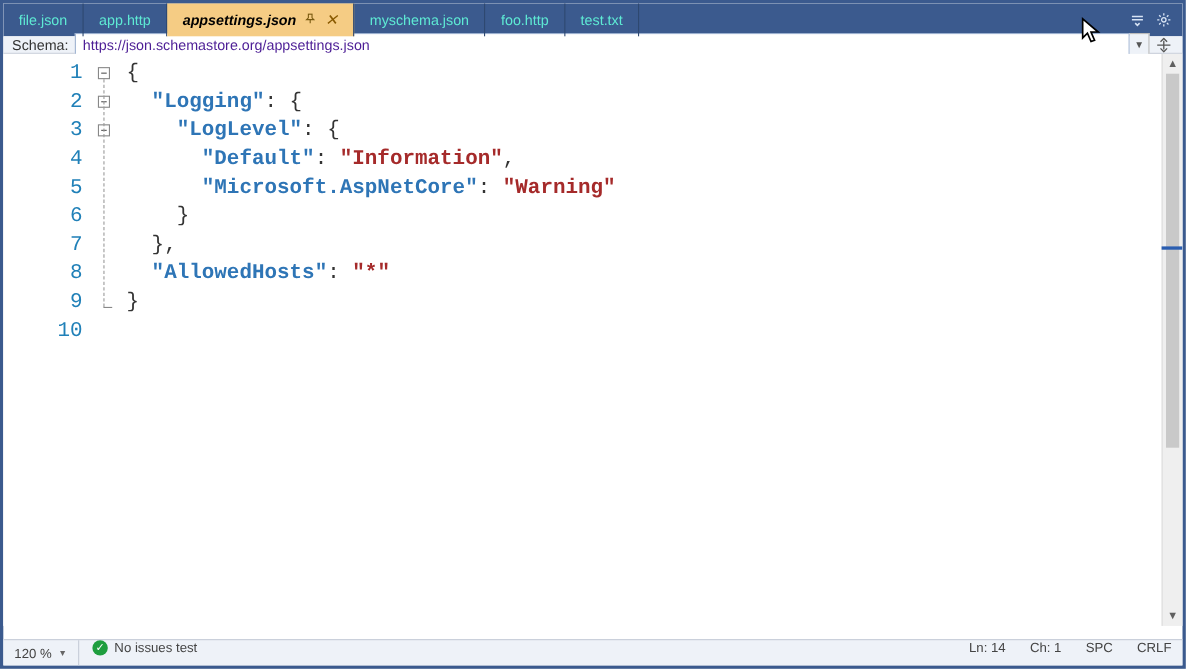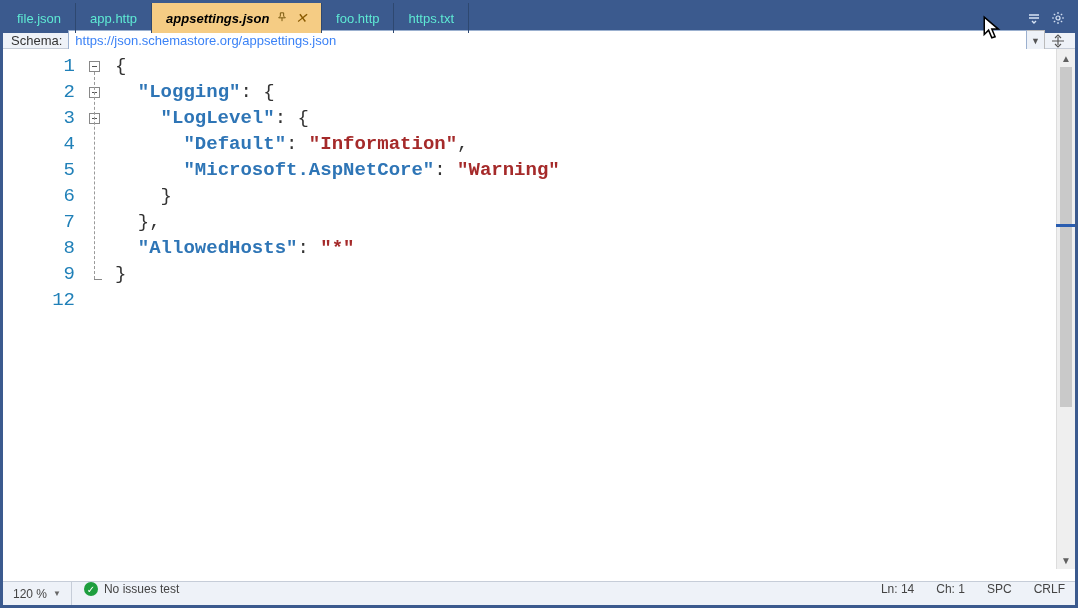--- a/index.html
+++ b/index.html
@@ -86,21 +86,21 @@
       color: #333;
       margin-right: 6px;
     }
 
     .schema-input {
       flex: 1;
       border: 1px solid #9bb0cf;
       background: #fff;
       font-size: 13px;
       padding: 2px 6px;
-      color: #3b82f6;
+      color: #4c1d95;
       font-family: inherit;
     }
 
     .schema-dropdown {
       width: 18px;
       height: 22px;
       display: flex;
       align-items: center;
       justify-content: center;
       cursor: pointer;
@@ -320,24 +320,27 @@
   <div class="tab active">
     <span>appsettings.json</span>
     <span class="tab-pin">
       <svg viewBox="0 0 12 12" width="10" height="10">
           <path d="M4 1 L8 1 L8 5 L10 7 L2 7 L4 5 Z M6 7 L6 11" stroke="#7a5a10" stroke-width="1.2" fill="none"></path>
         </svg>
     </span>
     <span class="tab-close">✕</span>
   </div>
   <div class="tab">
+    <span>myschema.json</span>
+  </div>
+  <div class="tab">
     <span>foo.http</span>
   </div>
   <div class="tab">
-    <span>https.txt</span>
+    <span>test.txt</span>
   </div>
   <div class="tab-bar-right">
     <span class="tab-bar-icon">
       <svg viewBox="0 0 14 14">
           <path d="M2 4 L12 4 M2 7 L12 7" stroke="#d8e4f5" stroke-width="1.4"></path>
           <path d="M5 10 L7 12 L9 10" stroke="#d8e4f5" stroke-width="1.4" fill="none"></path>
         </svg>
     </span>
     <span class="tab-bar-icon">
       <svg viewBox="0 0 14 14">
@@ -363,21 +366,21 @@
   <div class="gutter">
     <div class="gutter-line">1</div>
     <div class="gutter-line">2</div>
     <div class="gutter-line">3</div>
     <div class="gutter-line">4</div>
     <div class="gutter-line">5</div>
     <div class="gutter-line">6</div>
     <div class="gutter-line">7</div>
     <div class="gutter-line">8</div>
     <div class="gutter-line">9</div>
-    <div class="gutter-line">12</div>
+    <div class="gutter-line">10</div>
   </div>
 
   <div class="fold-gutter">
     <div class="fold-box" style="top:12px"></div>
     <div class="fold-box" style="top:38px"></div>
     <div class="fold-box" style="top:64px"></div>
     <div class="fold-line-v" style="top:23px; height:207px"></div>
     <div class="fold-tick" style="top:230px"></div>
   </div>
 

